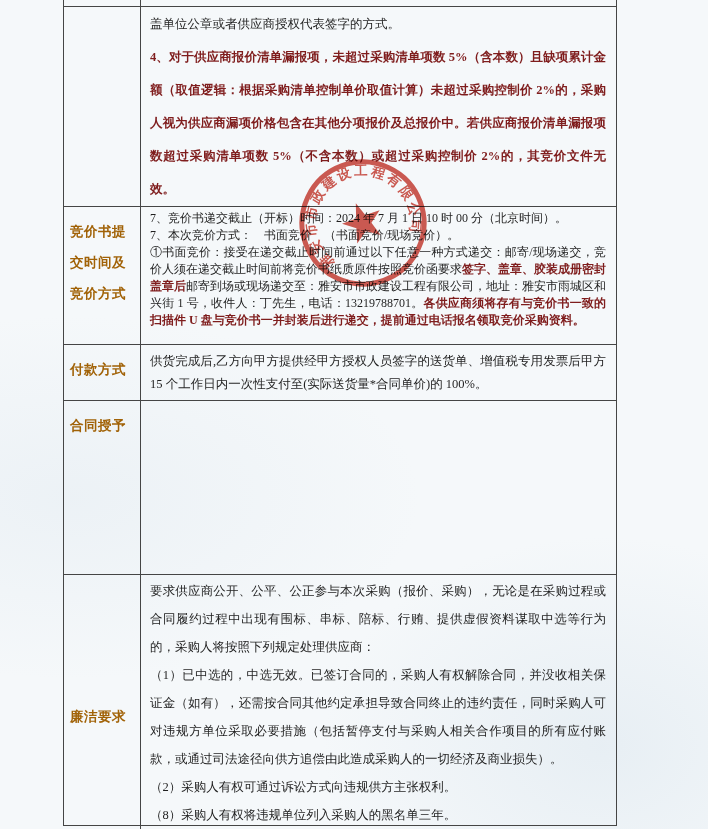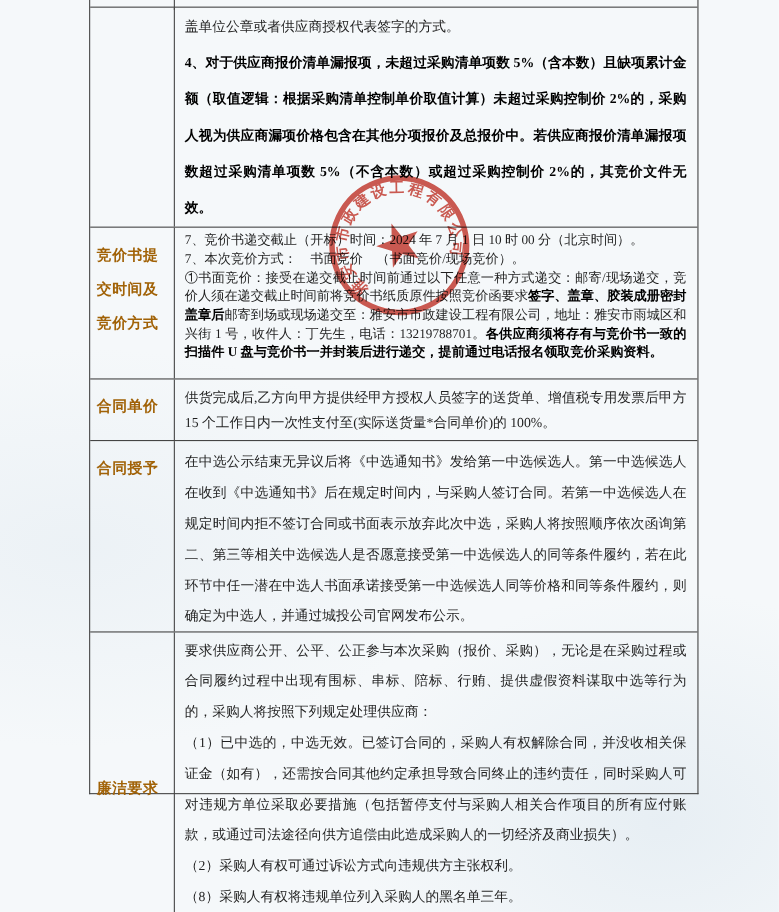--- a/index.html
+++ b/index.html
@@ -7,21 +7,21 @@
   body {
     font-family:"Liberation Serif","DejaVu Serif",serif;
     background:
       radial-gradient(ellipse 400px 300px at 85% 90%, rgba(190,210,225,.25), rgba(0,0,0,0) 70%),
       radial-gradient(ellipse 500px 260px at 10% 60%, rgba(195,212,226,.18), rgba(0,0,0,0) 70%),
       #f5f8fa;
     color:#242424;
     position:relative;
   }
   .doc-table{
-    position:absolute; left:81px; top:0; width:554px; height:722px;
+    position:absolute; left:63px; top:0; width:554px; height:826px;
     border-left:1.6px solid #454545;
     border-right:1.6px solid #454545;
     border-bottom:1.6px solid #454545;
   }
   .row{ display:flex; width:100%; }
   .row.bordered{ border-bottom:1.6px solid #454545; }
   .label-cell{
     width:77px; flex:0 0 77px;
     border-right:1.6px solid #454545;
     display:flex; justify-content:flex-start;
@@ -30,21 +30,21 @@
     color:#a16207;
   }
   .label-cell.v-center{ align-items:center; padding-top:0; }
   .content-cell{
     flex:1 1 auto; min-width:0;
     padding:0 10px 0 9px;
     text-align:justify;
     color:#1f1f1f;
   }
   .para{ margin:0; }
-  .b{ font-weight:bold; color:#000000;margin-top:42px; }
+  .b{ font-weight:bold; color:#7f1d1d;margin-top:42px; }
   .u{ text-underline-offset:3px; }
   
   .r-sliver{ height:7px; }
   .r1{ min-height:166px; } .r1 .content-cell{ line-height:33px; font-size:12.5px; padding-top:1px; }
   .r2{ min-height:138px; } .r2 .content-cell{ line-height:17px;   font-size:12px; padding-top:3px; }
   .r3{ min-height:56px;  } .r3 .content-cell{ line-height:23px; font-size:12.5px; padding-top:5px; }
   .r4{ min-height:174px; } .r4 .content-cell{ line-height:28px; font-size:12.5px; padding-top:5px; }
   .r5{ min-height:283px; } .r5 .content-cell{ line-height:28px; font-size:12.5px; padding-top:2px; }
   .seal{
     position:absolute; left:286px; top:146px; width:154px; height:154px;
@@ -76,31 +76,28 @@
   <div class="row bordered r2">
     <div class="label-cell">竞价书提交时间及竞价方式</div>
     <div class="content-cell">
         <p class="para"><span>7、竞价书递交截止（开标）时间：2024 年 7 月 1 日 10 时 00 分（北京时间）。</span></p>
         <p class="para"><span>7、本次竞价方式：</span><span class="u">　书面竞价　</span><span>（书面竞价/现场竞价）。</span></p>
         <p class="para"><span>①书面竞价：接受在递交截止时间前通过以下任意一种方式递交：</span><span class="u">邮寄/现场递交</span><span>，竞价人须在递交截止时间前将竞价书纸质原件按照竞价函要求</span><span class="b">签字、盖章、胶装成册密封盖章后</span><span>邮寄到场或现场递交至：雅安市市政建设工程有限公司，地址：雅安市雨城区和兴街 1 号，收件人：</span><span class="u">丁先生</span><span>，电话：</span><span class="u">13219788701</span><span>。</span><span class="b">各供应商须将存有与竞价书一致的扫描件 U 盘与竞价书一并封装后进行递交，提前通过电话报名领取竞价采购资料。</span></p>
       </div>
   </div>
 
   <div class="row bordered r3">
-    <div class="label-cell">合同单价</div>
+    <div class="label-cell">付款方式</div>
     <div class="content-cell">
         <p class="para"><span>供货完成后,乙方向甲方提供经甲方授权人员签字的送货单、增值税专用发票后甲方 15 个工作日内一次性支付至(实际送货量*合同单价)的 100%。</span></p>
       </div>
   </div>
 
   <div class="row bordered r4">
     <div class="label-cell">合同授予</div>
-    <div class="content-cell">
-        <p class="para"><span>在中选公示结束无异议后将《中选通知书》发给第一中选候选人。第一中选候选人在收到《中选通知书》后在规定时间内，与采购人签订合同。若第一中选候选人在规定时间内拒不签订合同或书面表示放弃此次中选，采购人将按照顺序依次函询第二、第三等相关中选候选人是否愿意接受第一中选候选人的同等条件履约，若在此环节中任一潜在中选人书面承诺接受第一中选候选人同等价格和同等条件履约，则确定为中选人，并通过城投公司官网发布公示。</span></p>
-      </div>
   </div>
 
   <div class="row r5">
     <div class="label-cell v-center">廉洁要求</div>
     <div class="content-cell">
         <p class="para"><span>要求供应商公开、公平、公正参与本次采购（报价、采购），无论是在采购过程或合同履约过程中出现有围标、串标、陪标、行贿、提供虚假资料谋取中选等行为的，采购人将按照下列规定处理供应商：</span></p>
         <p class="para"><span>（1）已中选的，中选无效。已签订合同的，采购人有权解除合同，并没收相关保证金（如有），还需按合同其他约定承担导致合同终止的违约责任，同时采购人可对违规方单位采取必要措施（包括暂停支付与采购人相关合作项目的所有应付账款，或通过司法途径向供方追偿由此造成采购人的一切经济及商业损失）。</span></p>
         <p class="para"><span>（2）采购人有权可通过诉讼方式向违规供方主张权利。</span></p>
         <p class="para"><span>（8）采购人有权将违规单位列入采购人的黑名单三年。</span></p>
       </div>

